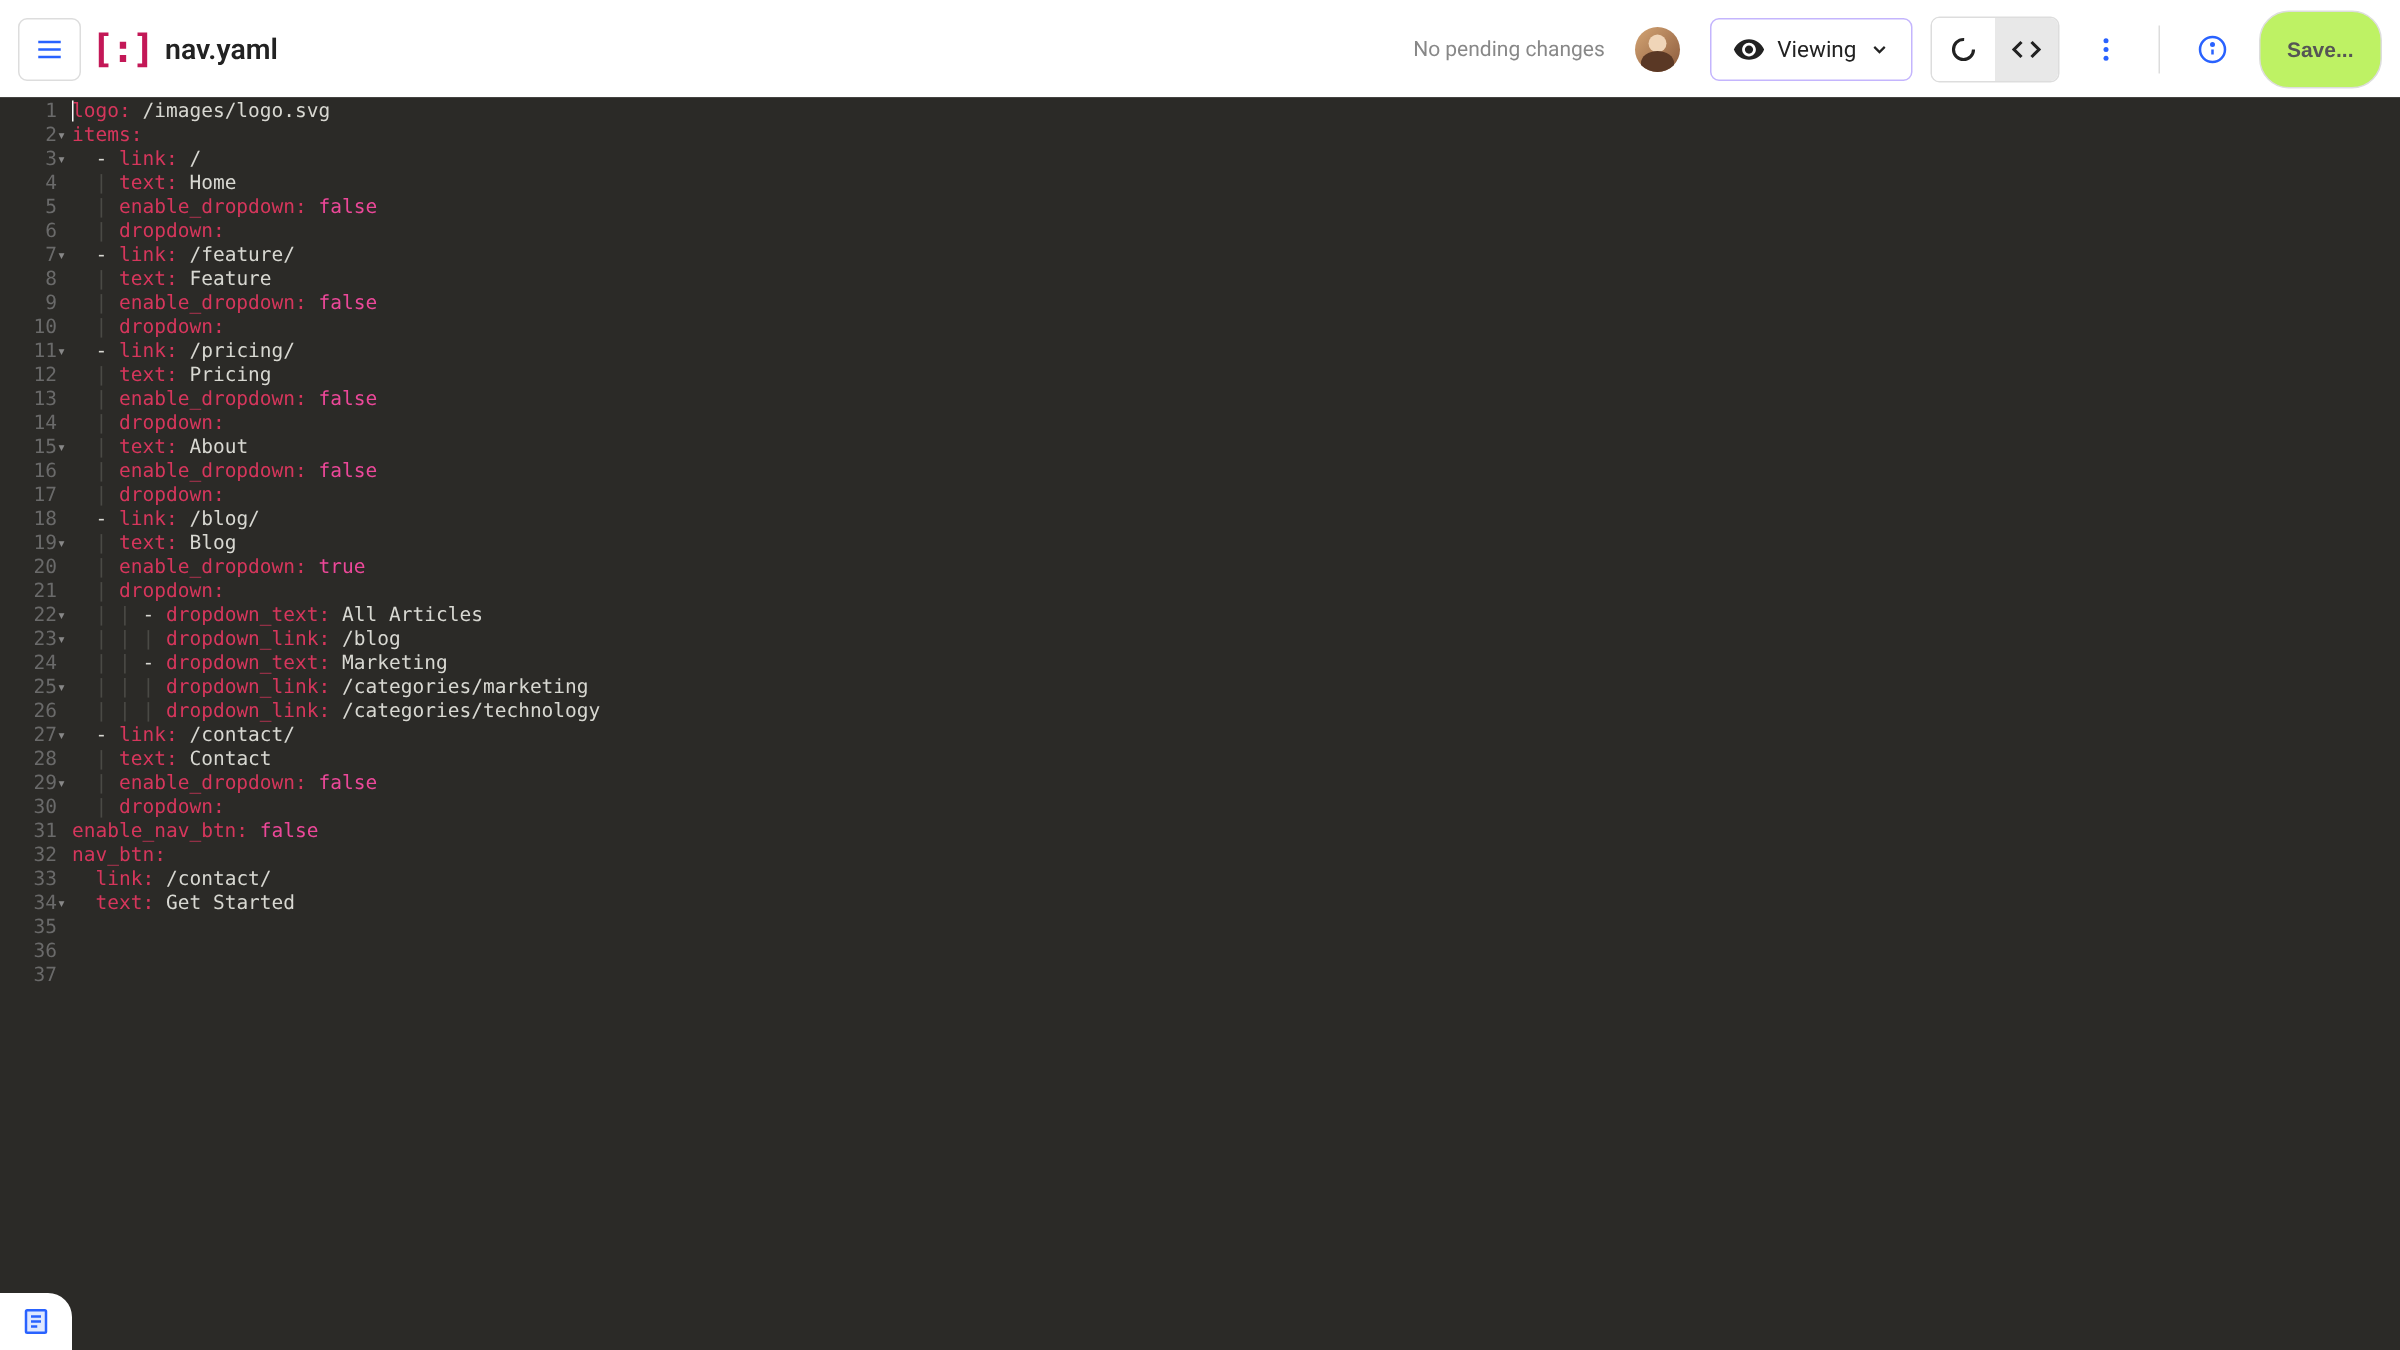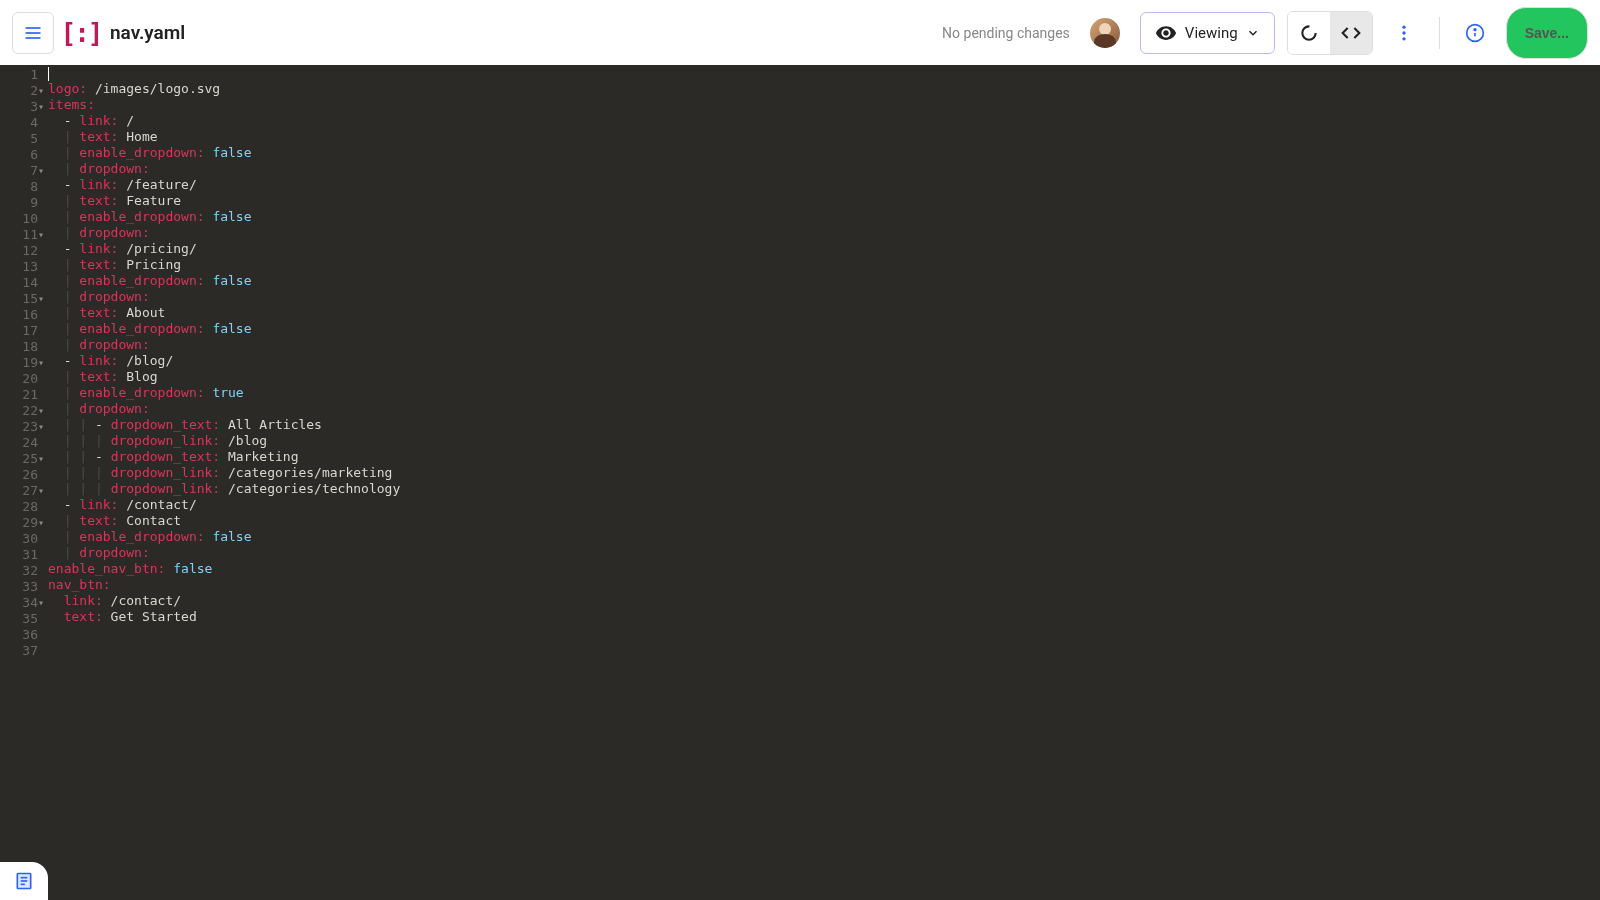--- a/index.html
+++ b/index.html
@@ -21,33 +21,33 @@
 .dropdown-btn svg.eye { width: 22px; height: 22px; }
 .dropdown-btn .label { font-size: 15px; color: #222; }
 .dropdown-btn svg.chev { width: 14px; height: 14px; }
 .seg-group { display: flex; border: 1px solid #ddd; border-radius: 6px; overflow: hidden; }
 .seg-btn { width: 42px; height: 42px; display: flex; align-items: center; justify-content: center; cursor: pointer; background: #fff; }
 .seg-btn.active { background: #e8e8e8; }
 .seg-btn svg { width: 20px; height: 20px; }
 .icon-btn { width: 38px; height: 38px; display: flex; align-items: center; justify-content: center; cursor: pointer; background: transparent; border: none; border-radius: 6px; }
 .icon-btn svg { width: 20px; height: 20px; }
 .divider { width: 1px; height: 32px; background: #ddd; margin: 0 4px; }
-.save-btn { height: 52px; border: 1px solid #ddd; border-radius: 20px; padding: 0 18px; font-size: 14px; font-weight: 600; color: #555; background: #22c55e; cursor: pointer; }
+.save-btn { height: 52px; border: 1px solid #ddd; border-radius: 20px; padding: 0 18px; font-size: 14px; font-weight: 600; color: #555; background: #bef264; cursor: pointer; }
 
 
 .editor { height: 835px; display: flex; background: #2b2a27; font-family: "Menlo", "Monaco", "Consolas", monospace; font-size: 13px; line-height: 16px; }
 .gutter { width: 46px; background: #2b2a27; color: #6a6a6a; text-align: right; padding-right: 8px; padding-top: 2px; user-select: none; }
 .gutter-line { height: 16px; position: relative; }
 .gutter-line .fold { position: absolute; right: -6px; top: 0; color: #888; font-size: 10px; }
-.code { flex: 1; background: #2b2a27; padding-top: 16px; padding-left: 2px; color: #d8d8d2; overflow: hidden; position: relative; }
+.code { flex: 1; background: #2b2a27; padding-top: 2px; padding-left: 2px; color: #d8d8d2; overflow: hidden; position: relative; }
 .code-line { height: 16px; white-space: pre; }
 .cursor { position: absolute; left: 2px; top: 2px; width: 1px; height: 14px; background: #fff; }
 .k { color: #d6365c; }
 .v { color: #d8d8d2; }
-.b { color: #7dd3fc; }
+.b { color: #ec4899; }
 .pipe { color: #4a4a45; }
 .dash { color: #d8d8d2; }
 
 
 .bottom-tab { position: fixed; bottom: 0; left: 0; width: 48px; height: 38px; background: #fff; border-top-right-radius: 16px; display: flex; align-items: center; justify-content: center; cursor: pointer; }
 .bottom-tab svg { width: 20px; height: 20px; }
 </style>
 </head>
 <body>
 

